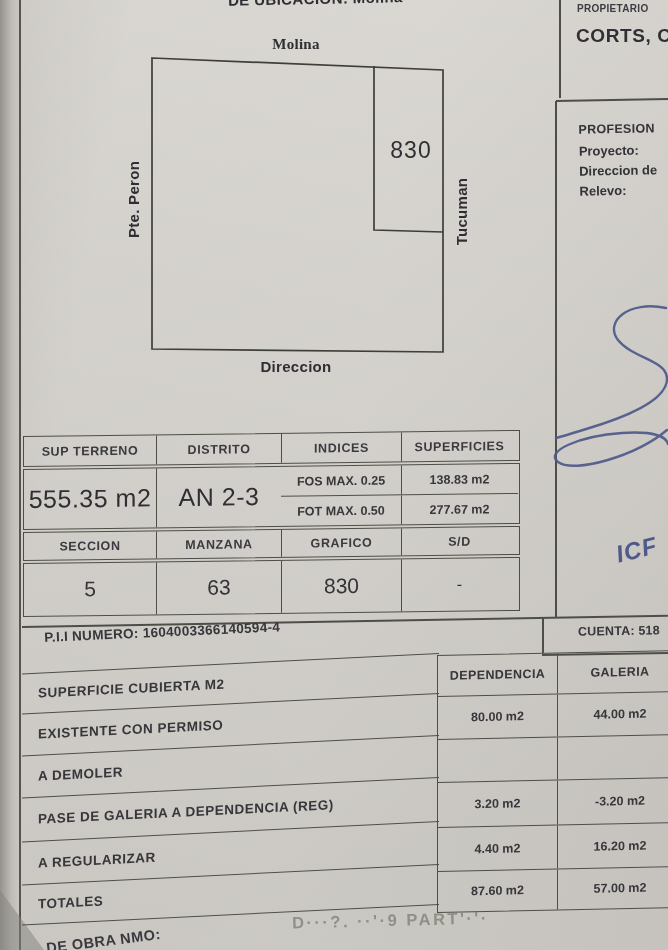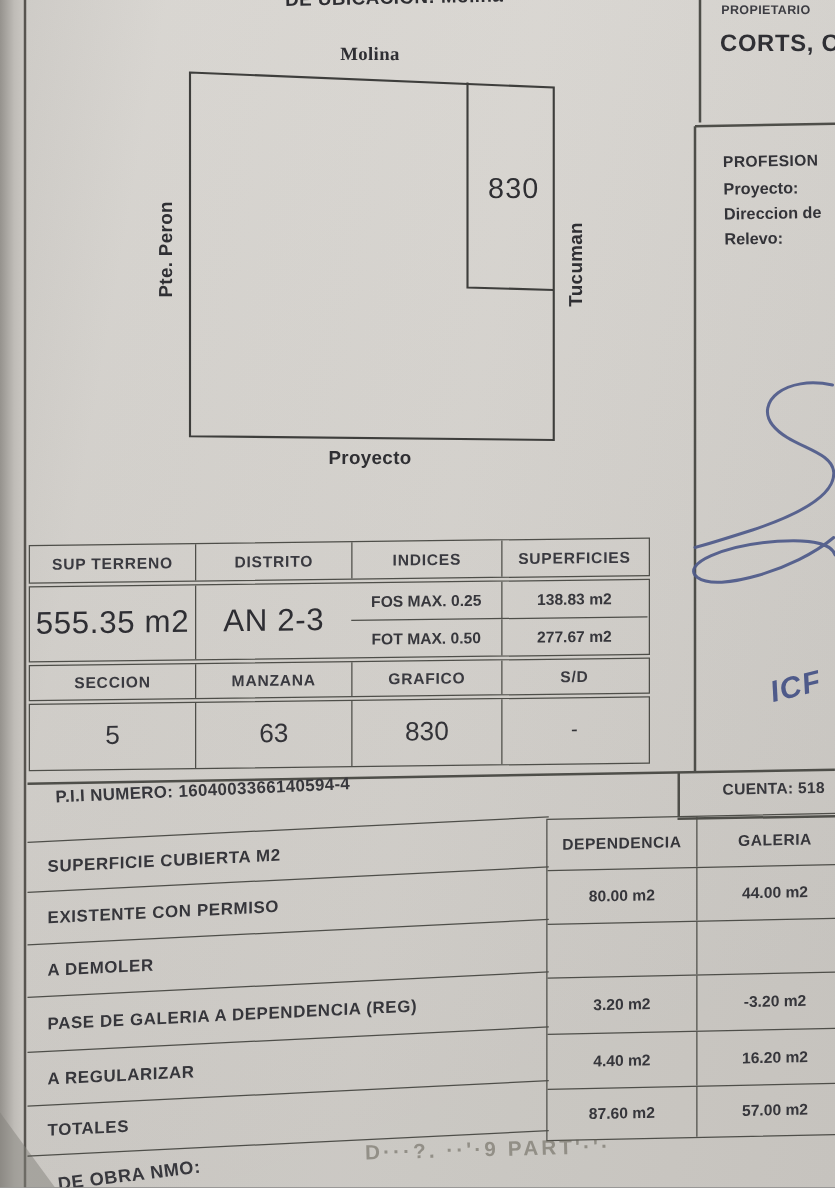--- a/index.html
+++ b/index.html
@@ -115,21 +115,21 @@
 
   <svg width="668" height="950">
     <g stroke="#3e3e3c" stroke-width="1.7" fill="none">
       <polygon points="152,58 443,70 443,352 152,349"></polygon>
       <path d="M374 66 L374 230 L443 232"></path>
     </g>
   </svg>
   <div class="abs street st-top">Molina</div>
   <div class="abs street st-left">Pte. Peron</div>
   <div class="abs street st-right">Tucuman</div>
-  <div class="abs street st-bottom">Proyecto</div>
+  <div class="abs street st-bottom">Direccion</div>
   <div class="abs parcel-no">830</div>
 
   <div class="abs t1">
     <div class="t1row" style="height:29px;">
       <div class="t1c hdr w1">SUP TERRENO</div>
       <div class="t1c hdr w2">DISTRITO</div>
       <div class="t1c hdr w3">INDICES</div>
       <div class="t1c hdr w4">SUPERFICIES</div>
     </div>
     <div class="t1row" style="height:59px;">

